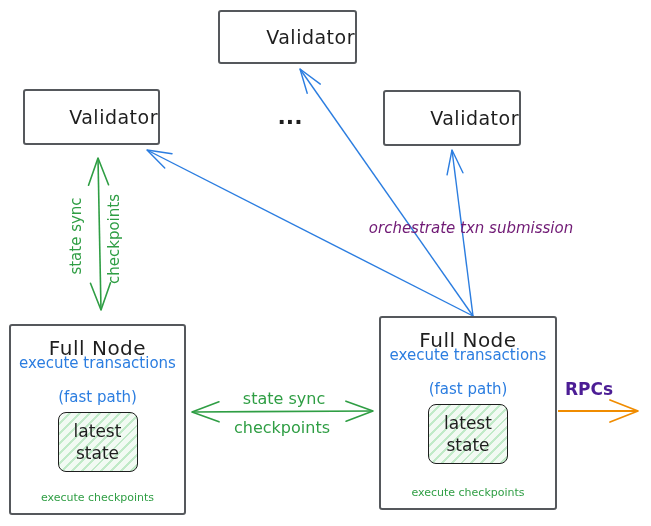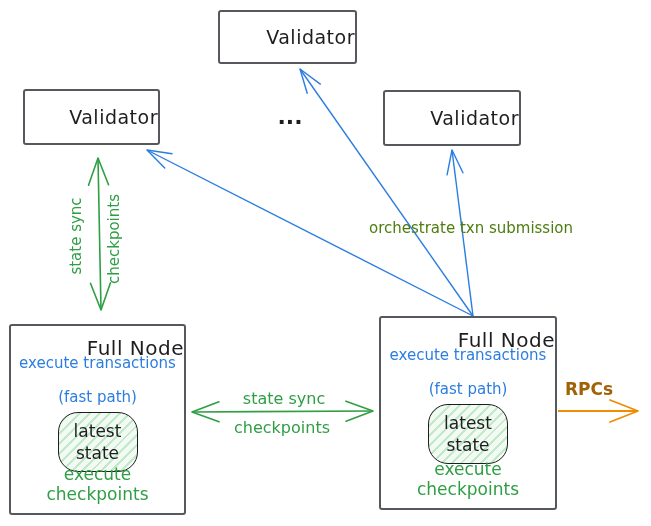--- a/index.html
+++ b/index.html
@@ -40,68 +40,68 @@
   .v-left  { left: 23px;  top: 89px;  width: 137px; height: 56px; }
   .v-right { left: 383px; top: 90px;  width: 138px; height: 56px; }
 
   .fullnode { }
   .fn-left  { left: 9px;   top: 324px; width: 177px; height: 191px; }
   .fn-right { left: 379px; top: 316px; width: 178px; height: 194px; }
 
   .fn-title {
     position: absolute;
     left: 0; right: 0; top: 10px;
-    text-align: right;
+    text-align: center;
     font-size: 20px;
     letter-spacing: 0.5px;
     color: #1e1e1e;
   }
   .fn-exec1, .fn-exec2 {
     position: absolute;
     left: 0; right: 0;
     text-align: center;
     font-size: 15px;
     color: #2b7de0;
   }
   .fn-exec1 { top: 28px; }
   .fn-exec2 { top: 62px; }
   .state-box {
     position: absolute;
     left: 50%; top: 86px;
     transform: translateX(-50%);
     width: 80px; height: 60px;
     border: 1.7px solid #1e1e1e;
-    border-radius: 20px;
+    border-radius: 8px;
     box-sizing: border-box;
     background-color: #f2faf3;
     background-image: repeating-linear-gradient(135deg,
       rgba(64,192,87,0.28) 0px, rgba(64,192,87,0.28) 2px,
       transparent 2px, transparent 7px);
     display: flex;
     flex-direction: column;
     align-items: center;
     justify-content: center;
     font-size: 17px;
     line-height: 22px;
     color: #1e1e1e;
   }
   .fn-footer {
     position: absolute;
     left: 0; right: 0; bottom: 9px;
     text-align: center;
-    font-size: 17px;
+    font-size: 11px;
     color: #2f9e44;
   }
   .lbl {
     position: absolute;
     white-space: nowrap;
   }
   .green { color: #2f9e44; }
-  .blue  { color: #4d7c0f; }
-  .orange{ color: #a16207; }
+  .blue  { color: #701a75; font-style: italic; }
+  .orange{ color: #4c1d95; }
   .ellipsis {
     font-size: 22px;
     font-weight: bold;
     color: #1e1e1e;
   }
   .rot {
     transform: translate(-50%, -50%) rotate(-90deg);
     transform-origin: center center;
   }
   .ctr {

